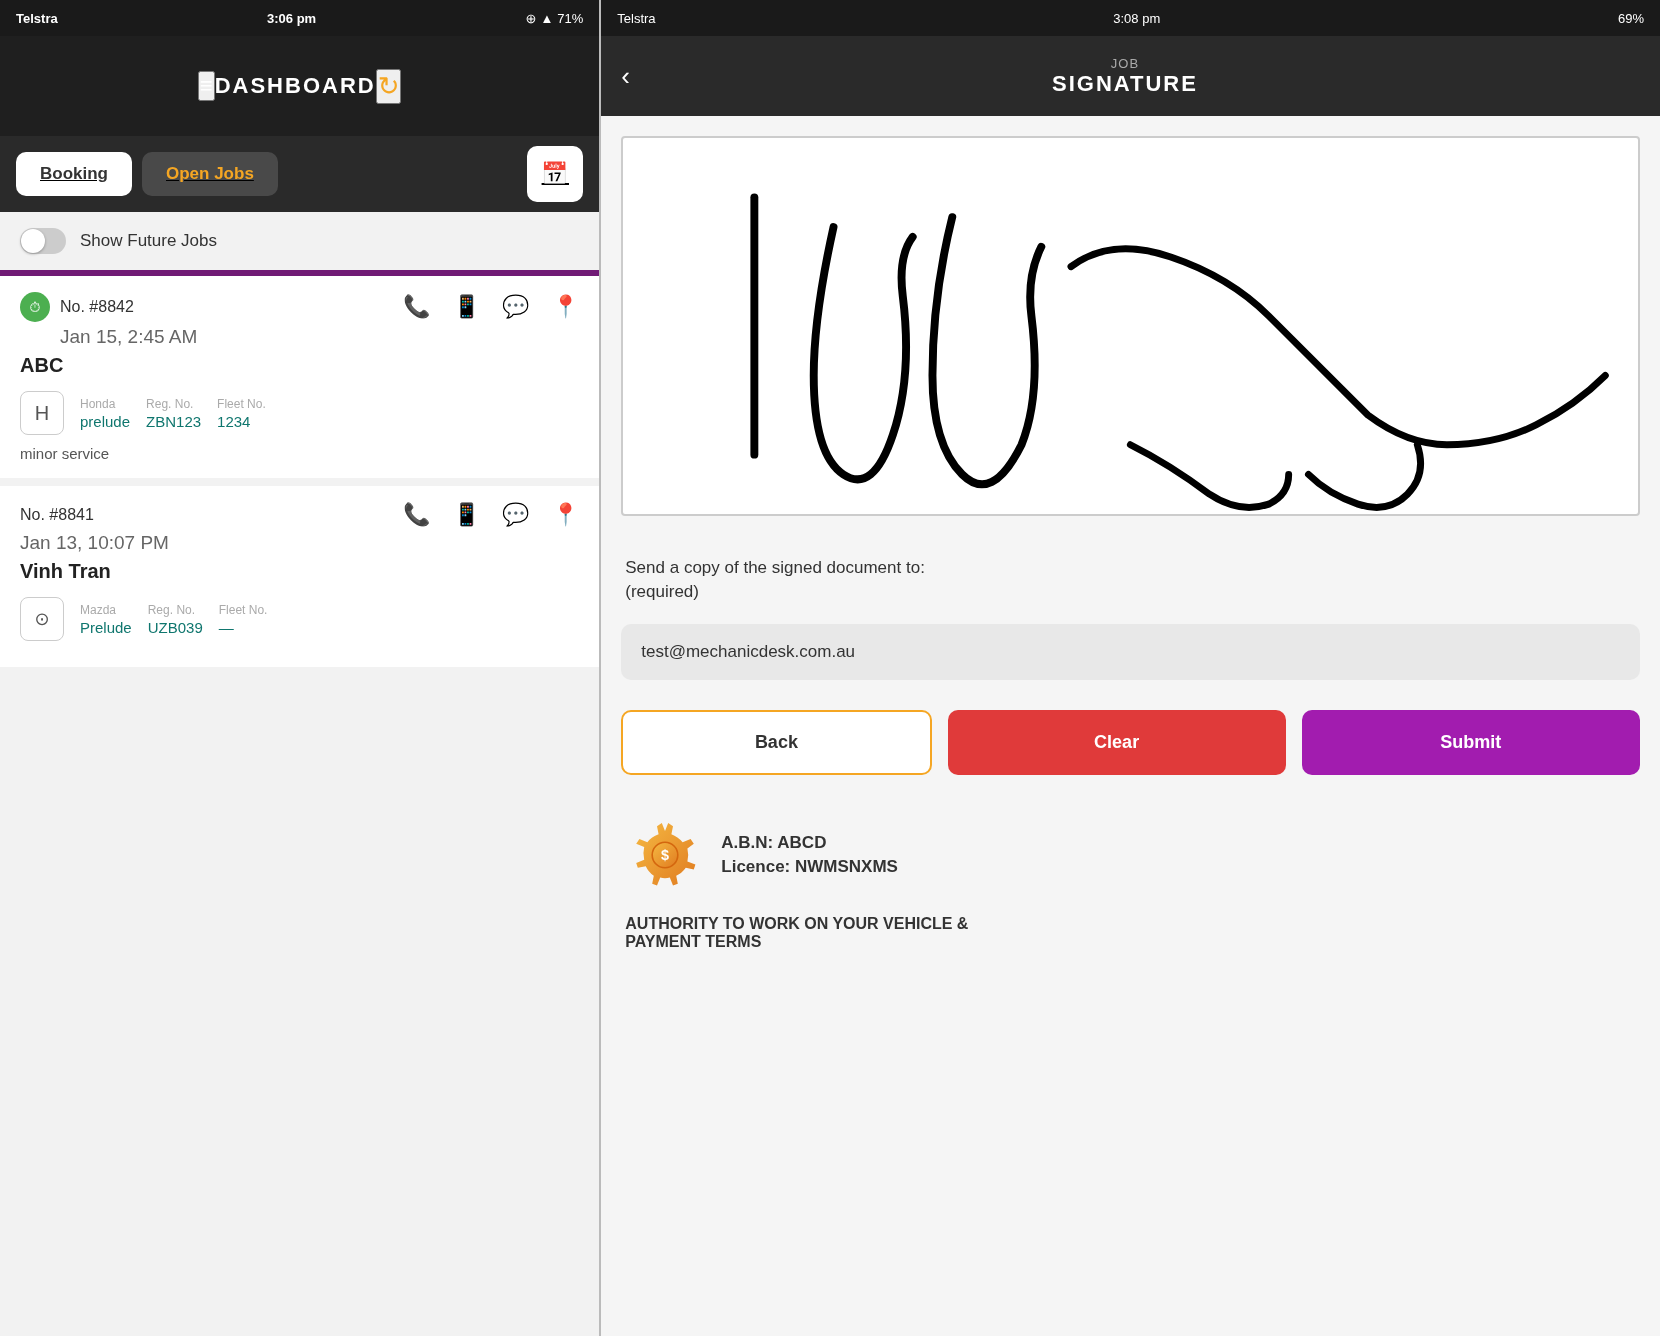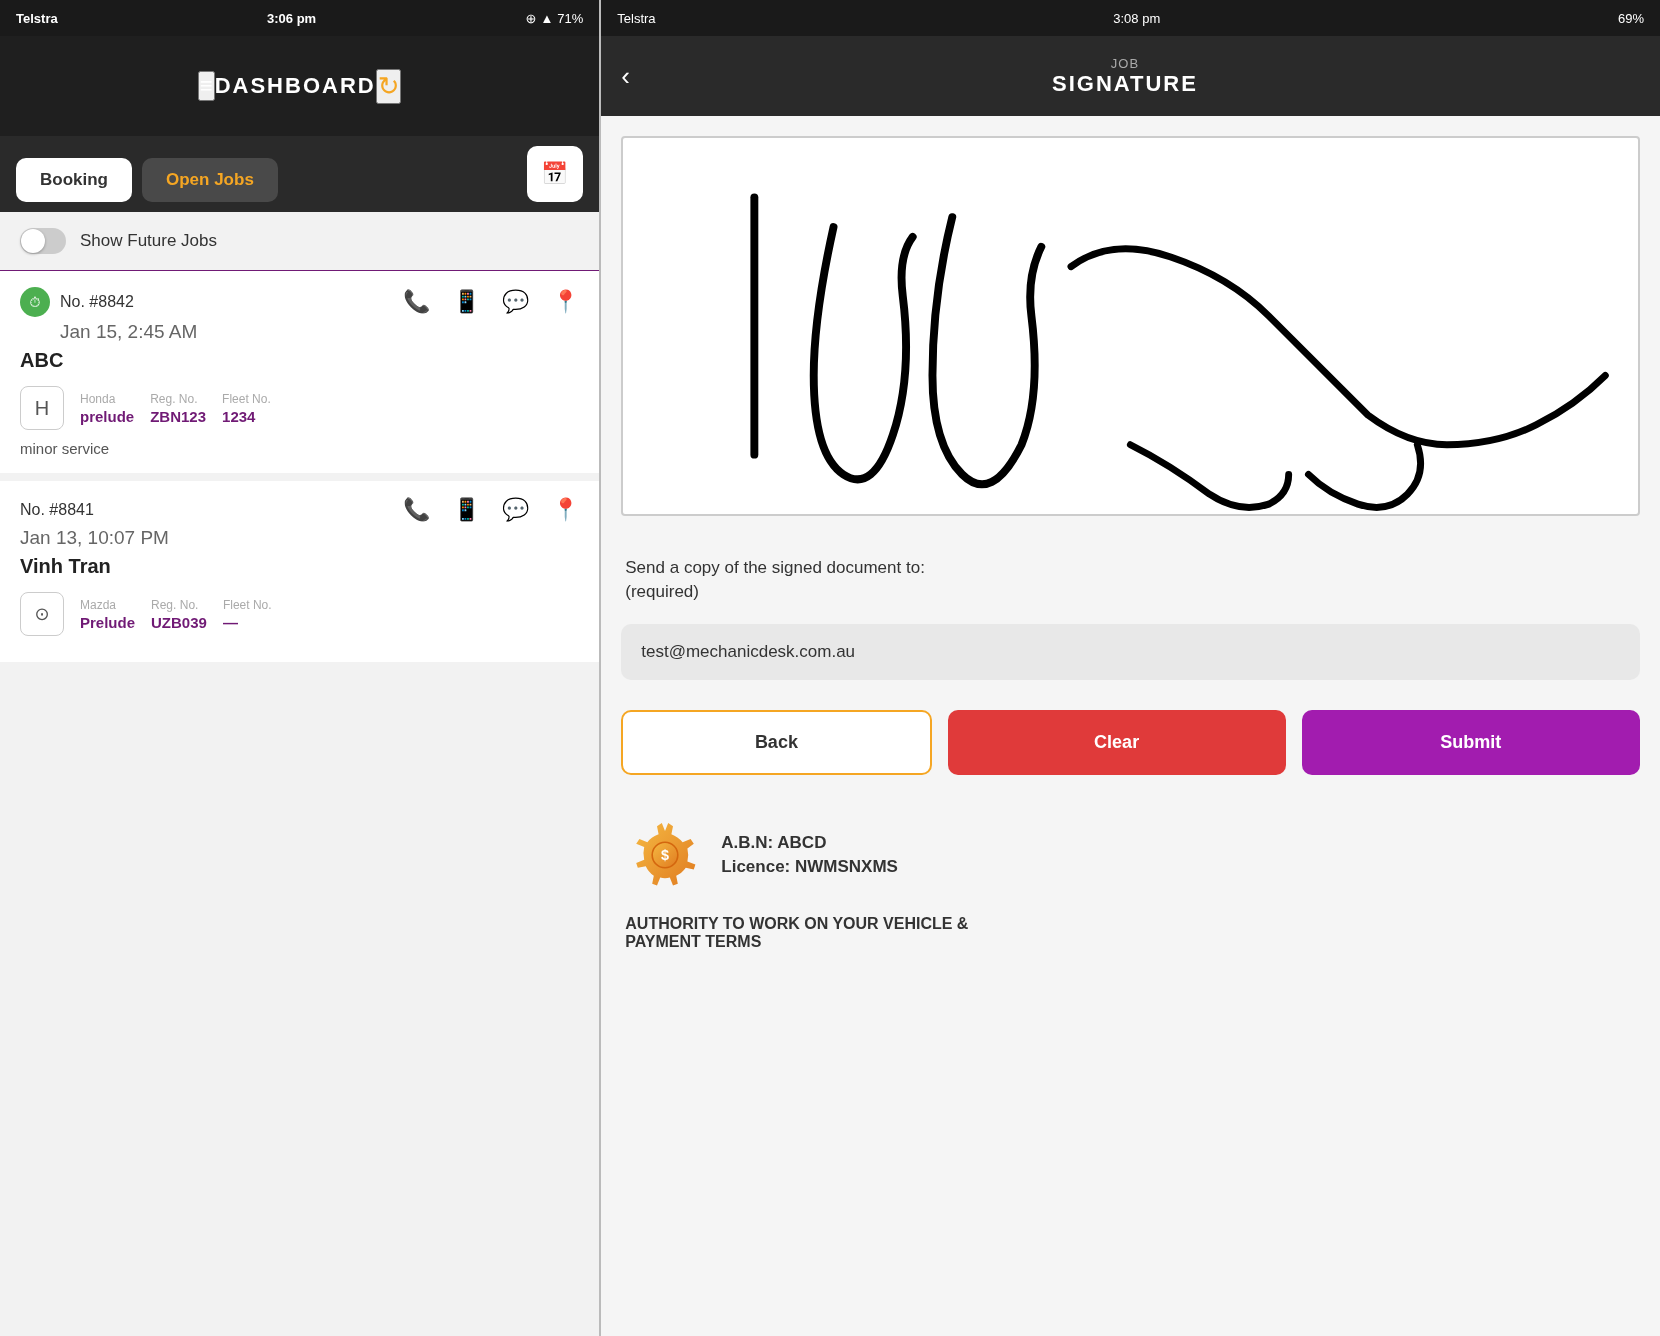--- a/index.html
+++ b/index.html
@@ -55,24 +55,25 @@
       font-weight: 700;
       letter-spacing: 2px;
     }
     .header-refresh-icon {
       color: #f5a623;
       font-size: 26px;
     }
 
     .tab-row {
       display: flex;
-      align-items: flex-end;
+      align-items: center;
       padding: 10px 16px;
       background: linear-gradient(rgba(0,0,0,0.5), rgba(0,0,0,0.5)), #555;
       gap: 10px;
+      text-decoration: underline;
     }
     .tab-booking {
       background: white;
       border-radius: 10px;
       padding: 12px 24px;
       font-size: 17px;
       font-weight: 600;
       color: #333;
       border: none;
     }
@@ -99,21 +100,21 @@
       width: 56px;
       height: 56px;
     }
 
     .toggle-row {
       background: #f2f2f2;
       display: flex;
       align-items: center;
       padding: 16px 20px;
       gap: 14px;
-      border-bottom: 1px solid #701a75;
+      border-bottom: 6px solid #701a75;
     }
     .toggle-track {
       width: 46px;
       height: 26px;
       background: #ccc;
       border-radius: 13px;
       position: relative;
     }
     .toggle-thumb {
       width: 24px;
@@ -198,22 +199,22 @@
       display: flex;
       flex-direction: column;
       gap: 2px;
     }
     .vehicle-detail-label {
       font-size: 12px;
       color: #aaa;
     }
     .vehicle-detail-value {
       font-size: 15px;
-      color: #701a75;
-      font-weight: 700;
+      color: #0f766e;
+      font-weight: 400;
     }
     .job-description {
       font-size: 15px;
       color: #555;
       margin-top: 4px;
     }
 
     
     .right-panel {
       width: 1060px;

